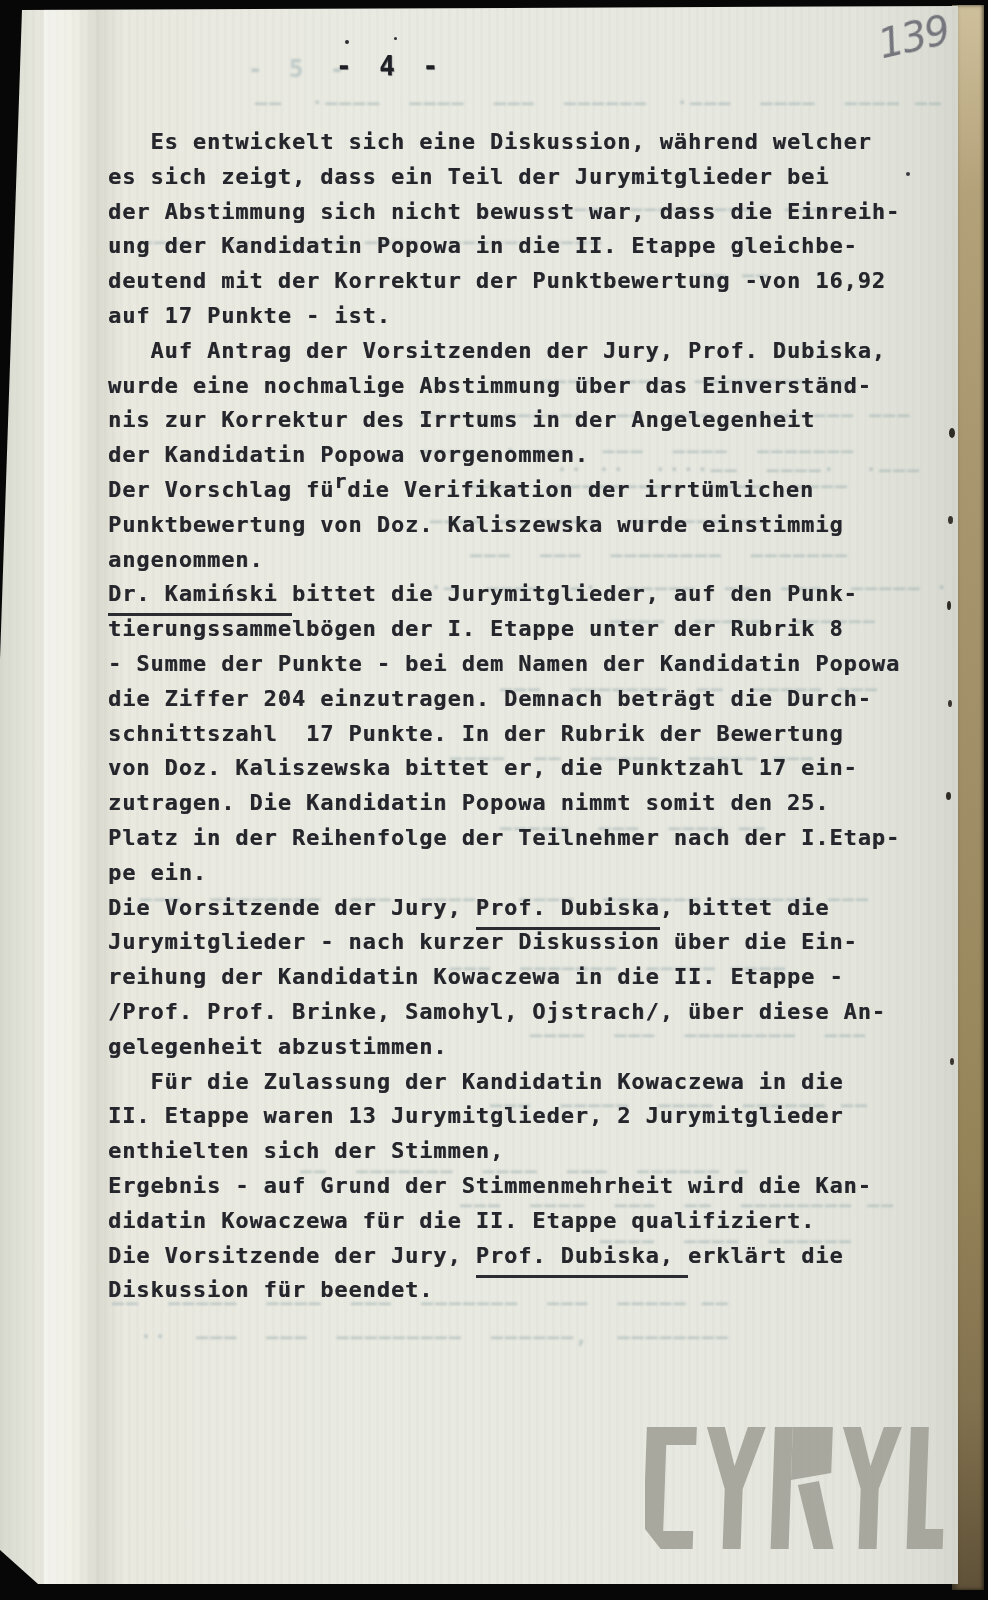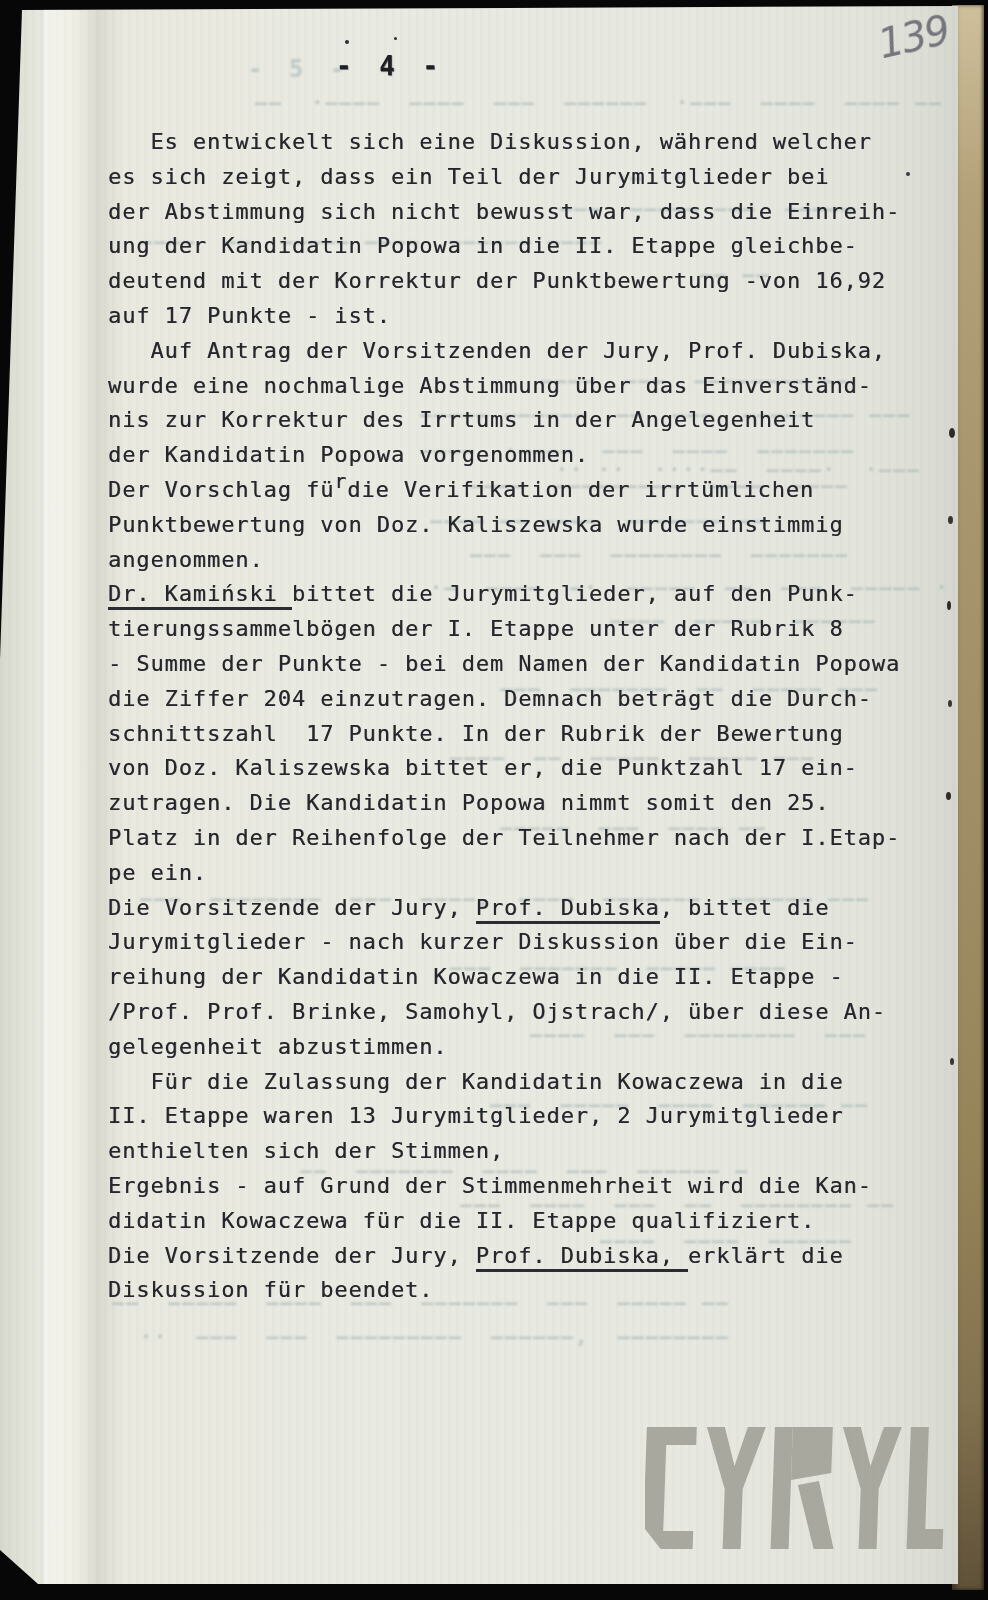--- a/index.html
+++ b/index.html
@@ -28,26 +28,26 @@
   
   .fold-shadow{
     position:absolute;left:44px;top:0;width:80px;height:1586px;
     background:linear-gradient(90deg, rgba(255,255,255,.5) 0%, rgba(236,235,226,0) 40%, rgba(125,124,110,.16) 68%, rgba(125,124,110,0) 100%);
     pointer-events:none;
   }
 
   
   .typed{
     position:absolute;left:108px;top:125px;width:830px;
-    font-weight:normal;font-size:22px;line-height:34.8px;letter-spacing:.9px;
+    font-weight:bold;font-size:22px;line-height:34.8px;letter-spacing:.9px;
     color:#25252c;white-space:pre;
     text-shadow:.4px .4px .6px rgba(30,30,40,.55);
   }
   .tline{height:34.8px;}
-  .tline .u{border-bottom:3px solid #2b2b32;padding-bottom:1px;}
+  .tline .u{border-bottom:3px solid #2b2b32;padding-bottom:7px;}
   .tline .sup{position:relative;top:-9px;font-size:20px;}
 
   
   .pageno{
     position:absolute;left:336px;top:51px;
     font-weight:bold;font-size:26px;letter-spacing:6px;color:#1f1f26;
     text-shadow:.5px .5px .7px rgba(25,25,35,.6);white-space:pre;
   }
   .ghost-pageno{
     position:absolute;left:248px;top:55px;

